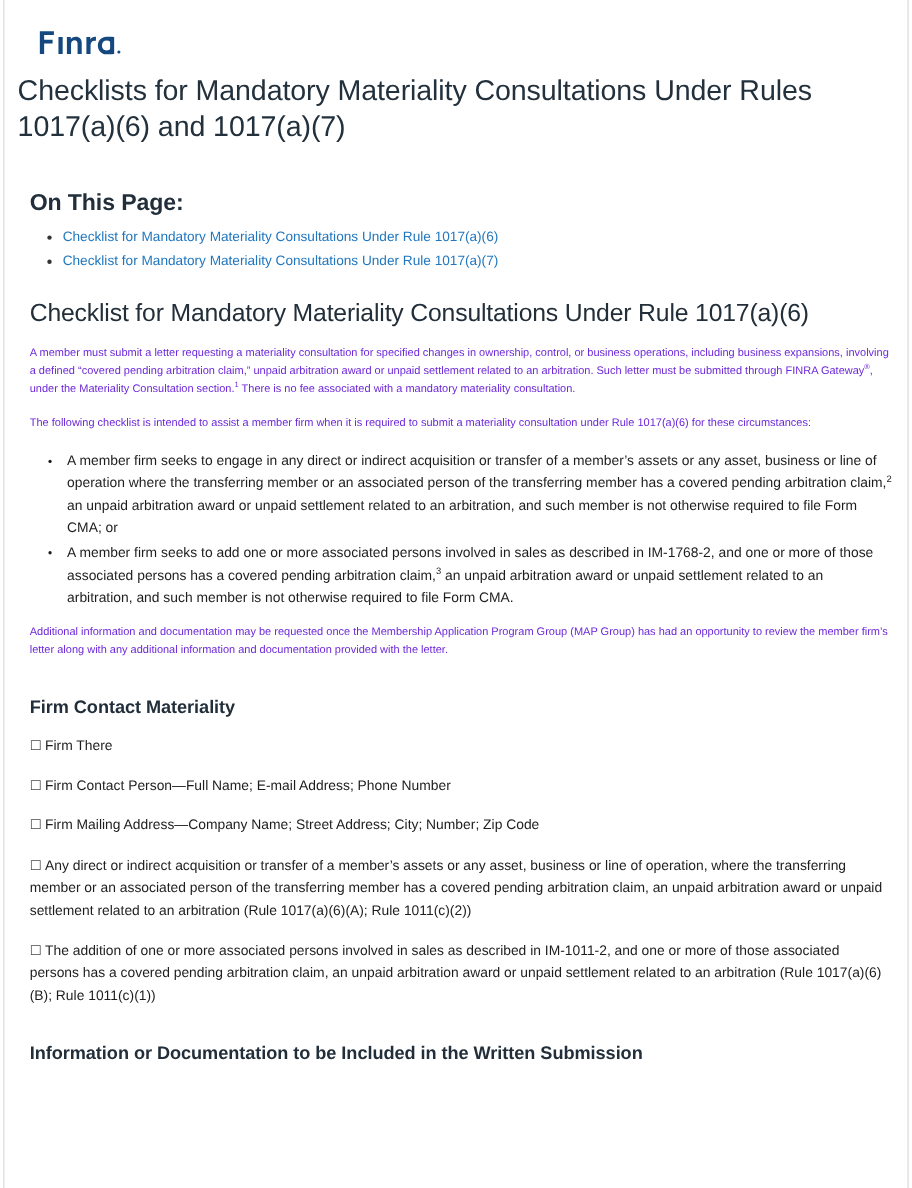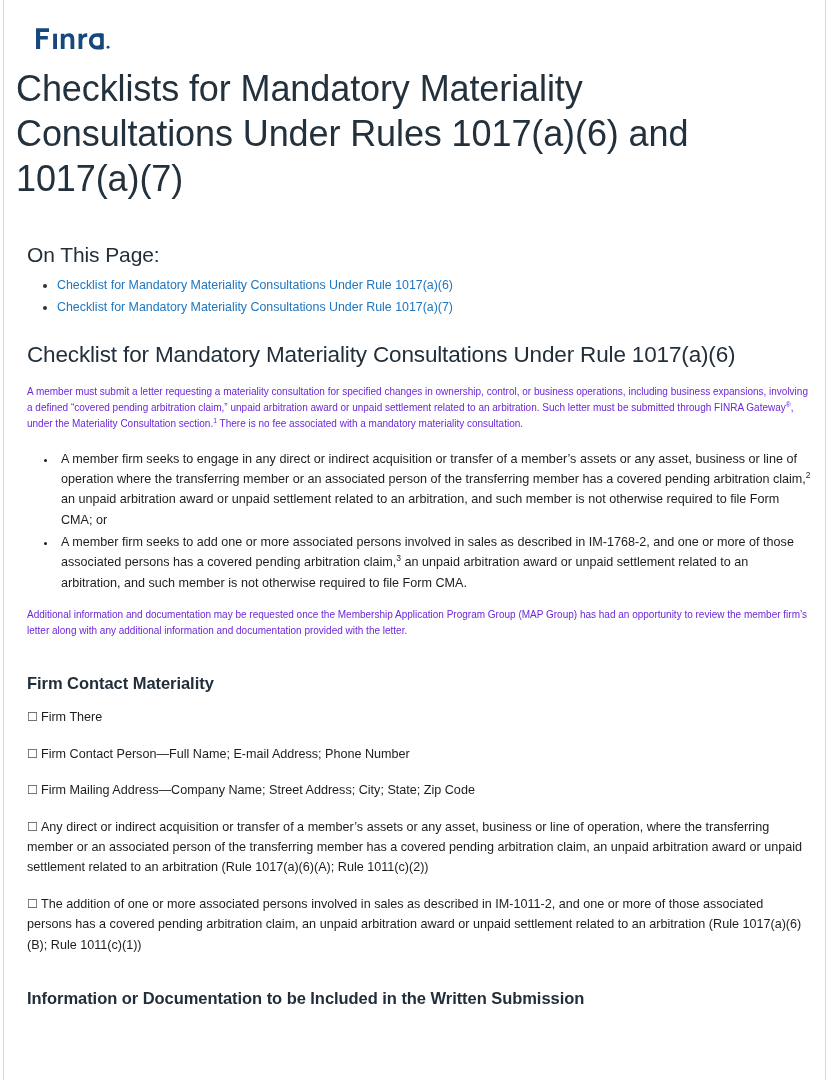--- a/index.html
+++ b/index.html
@@ -39,38 +39,38 @@
   .logo-wrap {
     padding: 26px 0 0 36px;
   }
   .finra-logo {
     display: block;
     height: 26px;
   }
 
   
   .page-title {
-    font-size: 36px;
+    font-size: 26px;
     font-weight: 300;
     line-height: 1.25;
     color: #23313d;
     letter-spacing: -0.1px;
     margin: 14px 20px 0 16px;
     padding: 0;
   }
 
   
   .content {
     margin: 0;
     padding: 0 18px 0 27px;
   }
 
   h2.on-this-page {
     font-size: 21px;
-    font-weight: 400;
+    font-weight: 700;
     color: #222f3a;
     margin: 42px 0 10px 0;
     letter-spacing: -0.1px;
   }
 
   ul.toc {
     margin: 0 0 0 0;
     padding: 0 0 0 30px;
     list-style: disc;
   }
@@ -184,33 +184,34 @@
       </li>
       <li>
         <a href="#sec2">Checklist for Mandatory Materiality Consultations Under Rule 1017(a)(7)</a>
       </li>
     </ul>
 
     <h2 class="section" id="sec1">Checklist for Mandatory Materiality Consultations Under Rule 1017(a)(6)</h2>
 
     <p class="body"><span>A member must submit a letter requesting a materiality consultation for specified changes in ownership, control, or business operations, including business expansions, involving a defined “covered pending arbitration claim,” unpaid arbitration award or unpaid settlement related to an arbitration.  Such letter must be submitted through FINRA Gateway</span><sup>®</sup><span>, under the Materiality Consultation section.</span><sup>1</sup><span> There is no fee associated with a mandatory materiality consultation.</span></p>
 
+    <p class="body">The following checklist is intended to assist a member firm when it is required to submit a materiality consultation under Rule 1017(a)(6) for these circumstances:</p>
 
     <ul class="bullets">
       <li><span>A member firm seeks to engage in any direct or indirect acquisition or transfer of a member’s assets or any asset, business or line of operation where the transferring member or an associated person of the transferring member has a covered pending arbitration claim,</span><sup>2</sup><span> an unpaid arbitration award or unpaid settlement related to an arbitration, and such member is not otherwise required to file Form CMA; or</span></li>
       <li><span>A member firm seeks to add one or more associated persons involved in sales as described in IM-1768-2, and one or more of those associated persons has a covered pending arbitration claim,</span><sup>3</sup><span> an unpaid arbitration award or unpaid settlement related to an arbitration, and such member is not otherwise required to file Form CMA.</span></li>
     </ul>
 
     <p class="body">Additional information and documentation may be requested once the Membership Application Program Group (MAP Group) has had an opportunity to review the member firm’s letter along with any additional information and documentation provided with the letter.</p>
 
     <h3 class="sub">Firm Contact Materiality</h3>
 
     <p class="checkitem"><span class="cbox">☐</span><span>Firm There</span></p>
     <p class="checkitem"><span class="cbox">☐</span><span>Firm Contact Person—Full Name; E-mail Address; Phone Number</span></p>
-    <p class="checkitem"><span class="cbox">☐</span><span>Firm Mailing Address—Company Name; Street Address; City; State; Zip Code</span></p>
+    <p class="checkitem"><span class="cbox">☐</span><span>Firm Mailing Address—Company Name; Street Address; City; Number; Zip Code</span></p>
 
 
     <p class="checkitem"><span class="cbox">☐</span><span>Any direct or indirect acquisition or transfer of a member’s assets or any asset, business or line of operation, where the transferring member or an associated person of the transferring member has a covered pending arbitration claim, an unpaid arbitration award or unpaid settlement related to an arbitration (Rule 1017(a)(6)(A); Rule 1011(c)(2))</span></p>
     <p class="checkitem"><span class="cbox">☐</span><span>The addition of one or more associated persons involved in sales as described in IM-1011-2, and one or more of those associated persons has a covered pending arbitration claim, an unpaid arbitration award or unpaid settlement related to an arbitration (Rule 1017(a)(6)(B); Rule 1011(c)(1))</span></p>
 
     <h3 class="sub">Information or Documentation to be Included in the Written Submission</h3>
 
   </div>
 </div>
 

